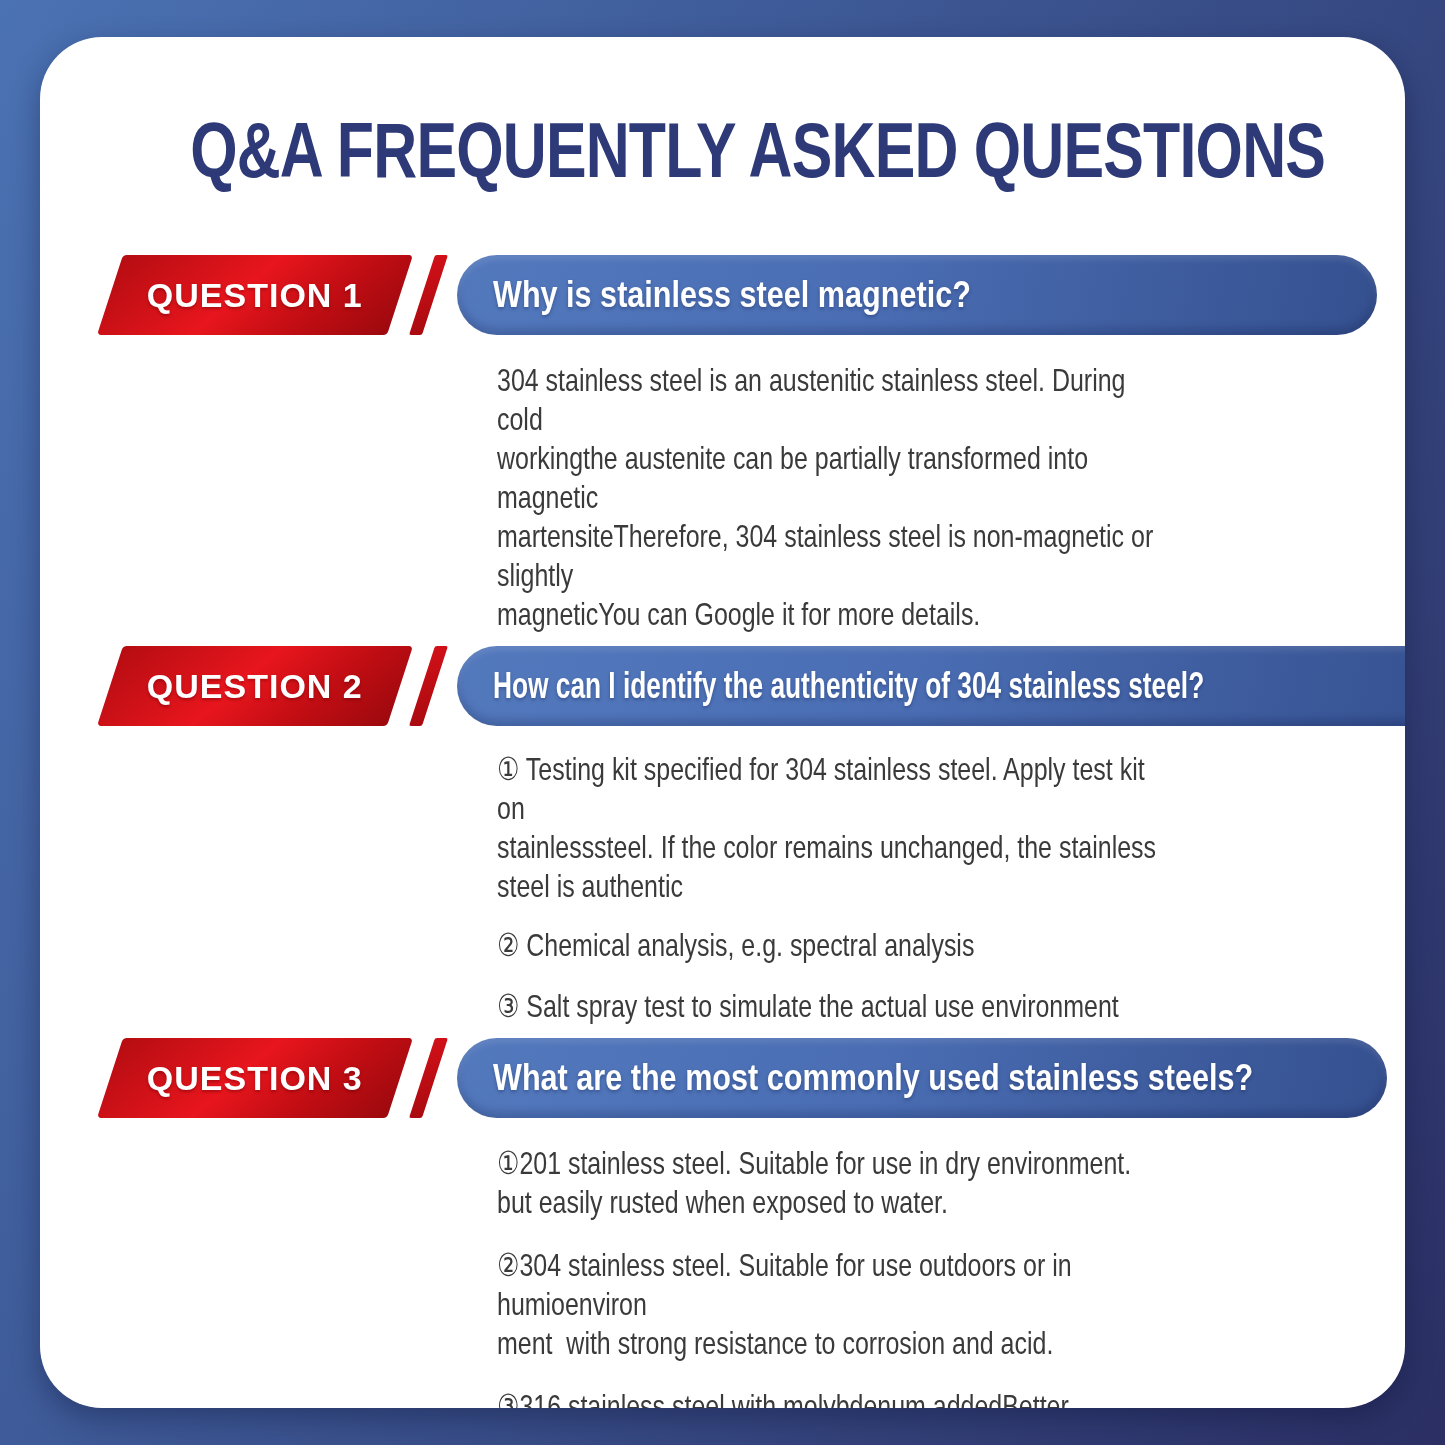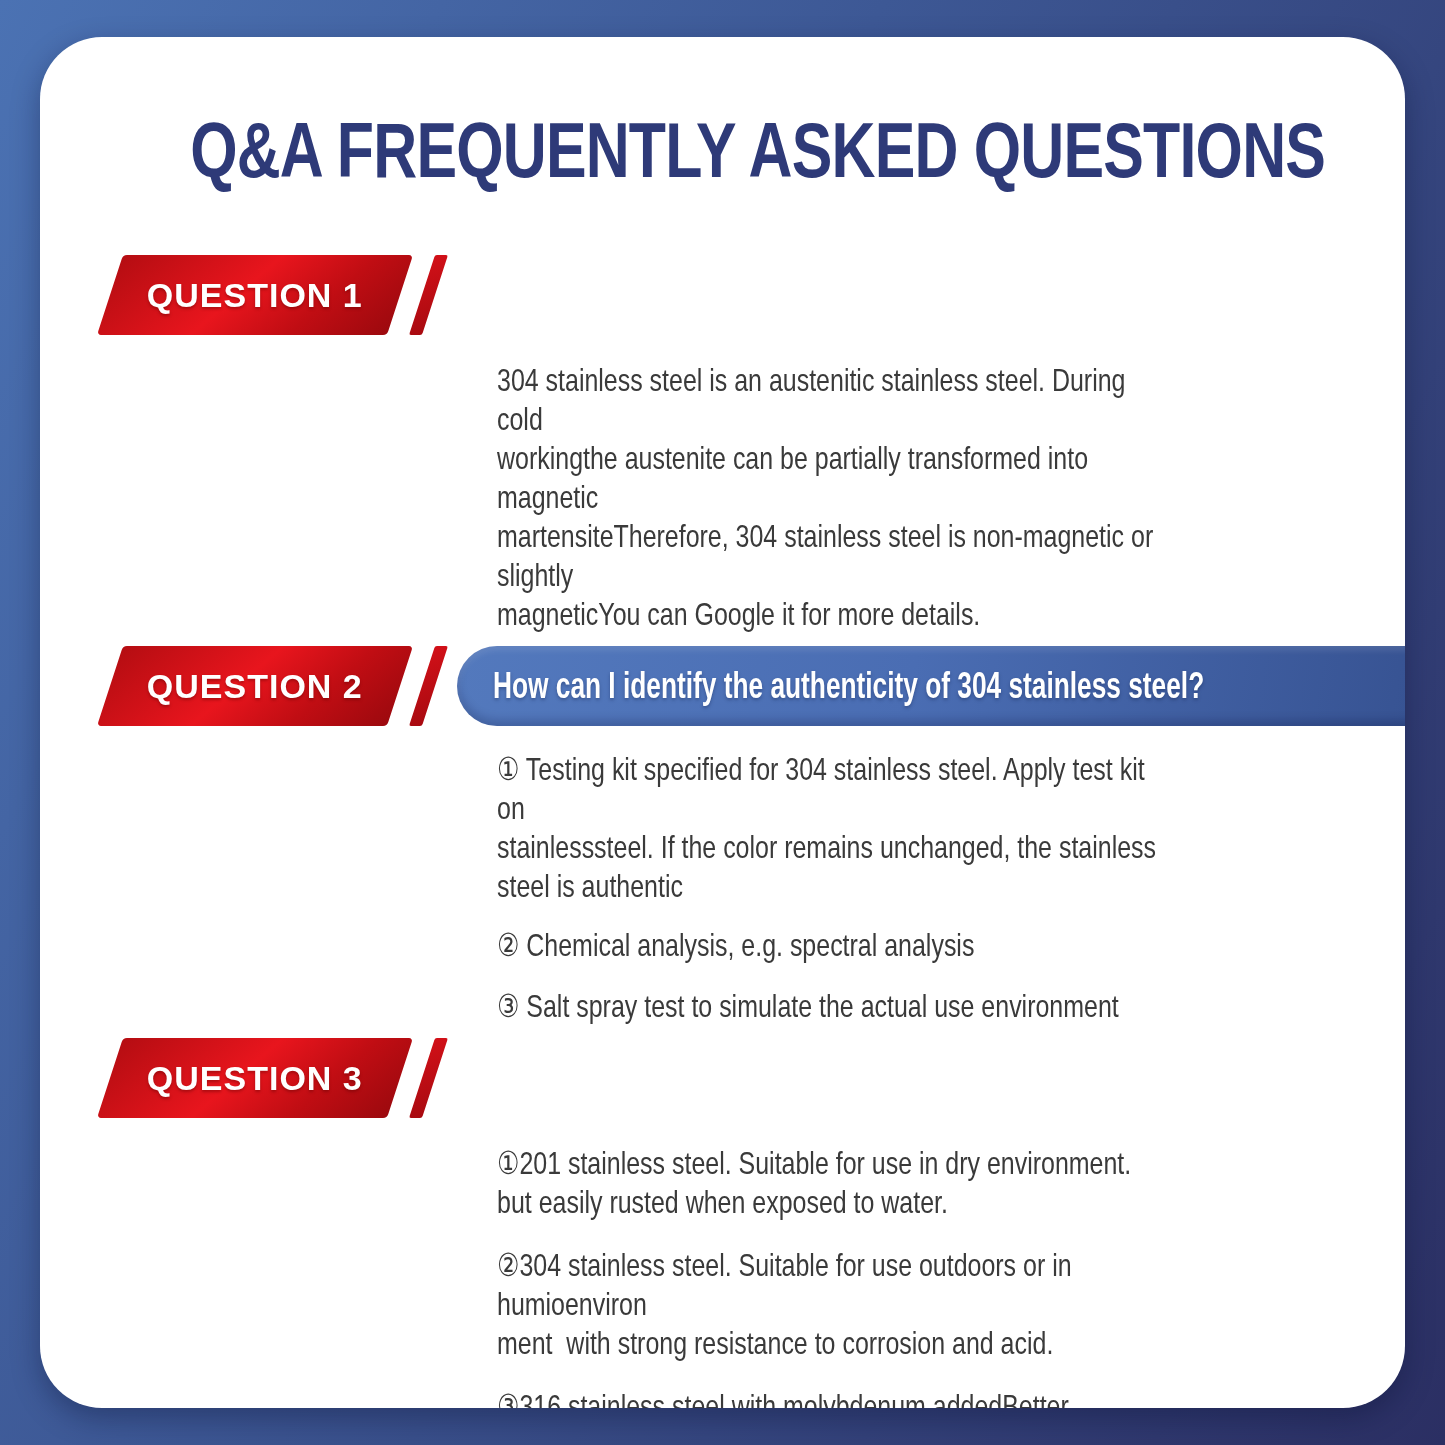--- a/index.html
+++ b/index.html
@@ -124,20 +124,23 @@
   <div class="card">
 
     <h1 class="title">Q&amp;A FREQUENTLY ASKED QUESTIONS</h1>
 
     <section>
       <div class="row row-1">
         <div class="badge">
           <span class="badge-text">QUESTION 1</span>
         </div>
         <div class="slash"></div>
+        <div class="banner">
+          <span class="banner-text fit-wide">Why is stainless steel magnetic?</span>
+        </div>
       </div>
       <div class="para p-q1">304 stainless steel is an austenitic stainless steel. During cold
 workingthe austenite can be partially transformed into magnetic
 martensiteTherefore, 304 stainless steel is non-magnetic or slightly
 magneticYou can Google it for more details.</div>
     </section>
 
     <section>
       <div class="row row-2">
         <div class="badge">
@@ -154,20 +157,23 @@
       <div class="para p-q2-2">② Chemical analysis, e.g. spectral analysis</div>
       <div class="para p-q2-3">③ Salt spray test to simulate the actual use environment</div>
     </section>
 
     <section>
       <div class="row row-3">
         <div class="badge">
           <span class="badge-text">QUESTION 3</span>
         </div>
         <div class="slash"></div>
+        <div class="banner">
+          <span class="banner-text fit-wide">What are the most commonly used stainless steels?</span>
+        </div>
       </div>
       <div class="para p-q3-1">①201 stainless steel. Suitable for use in dry environment.
 but easily rusted when exposed to water.</div>
       <div class="para p-q3-2">②304 stainless steel. Suitable for use outdoors or in humioenviron
 ment  with strong resistance to corrosion and acid.</div>
       <div class="para p-q3-3">③316 stainless steel with molybdenum addedBetter corrosion and
 pitting resistance, especially suitable foruse in seawater and chemical
 media.</div>
 
     </section>

